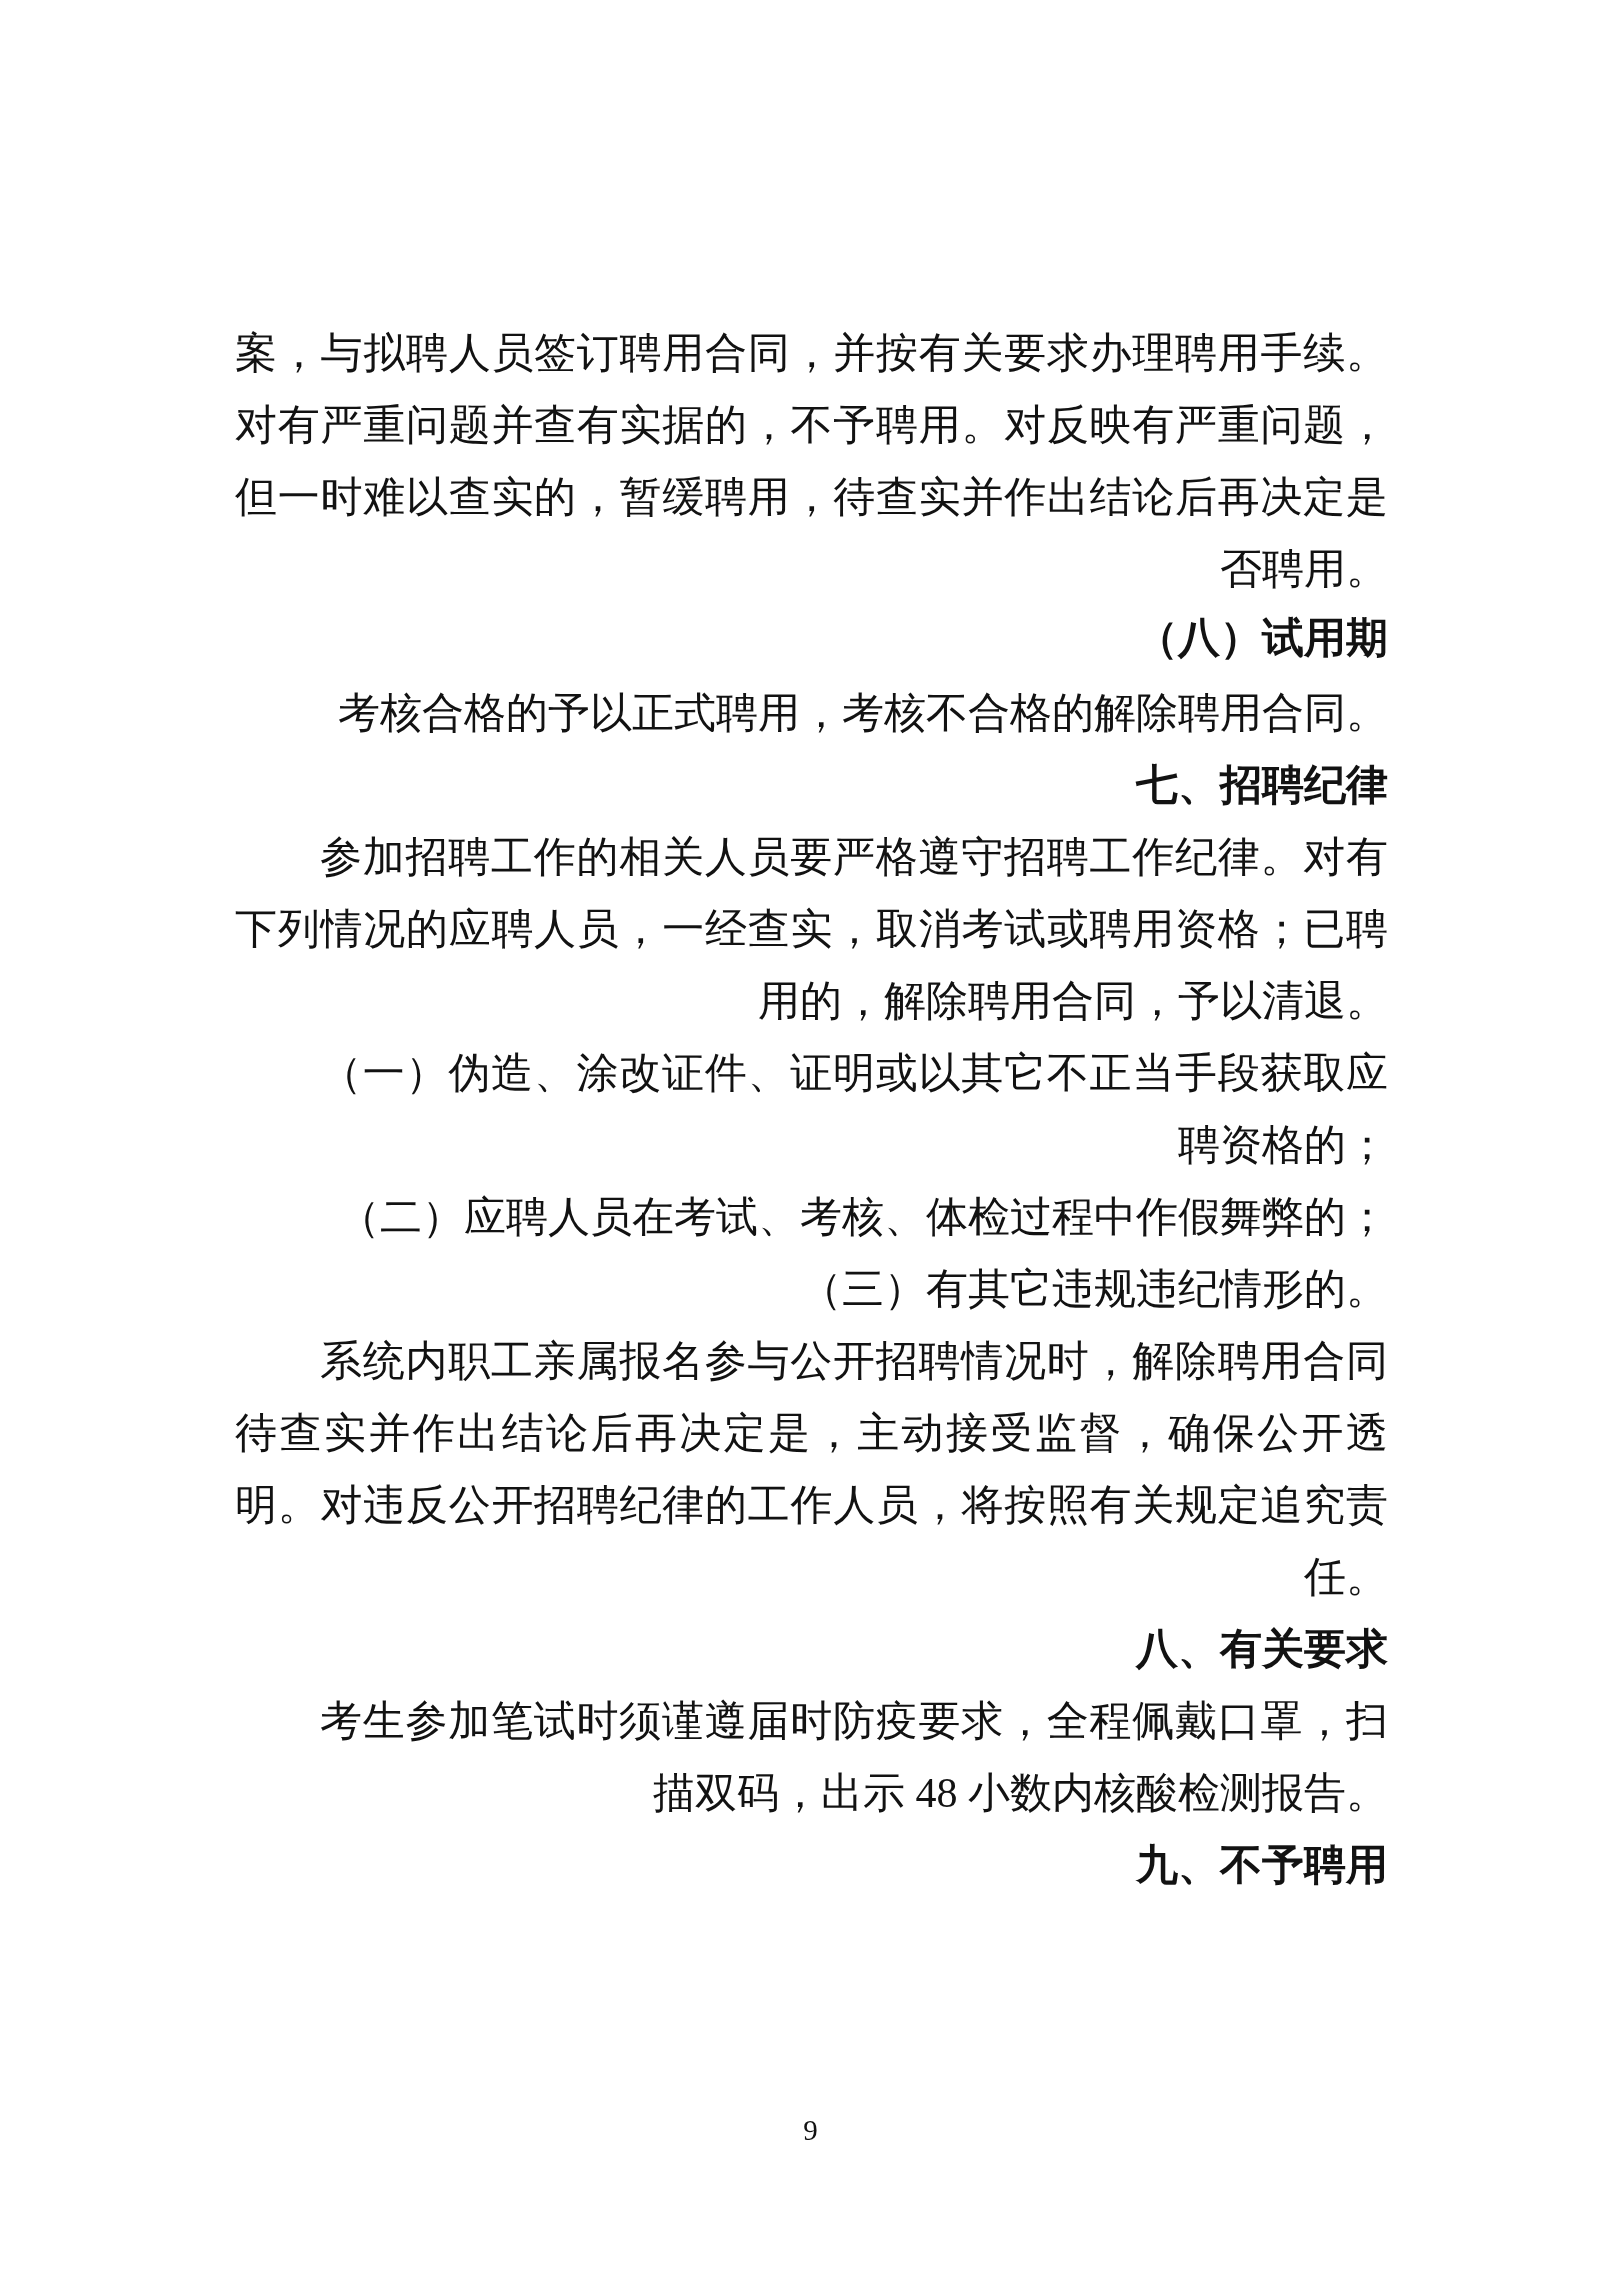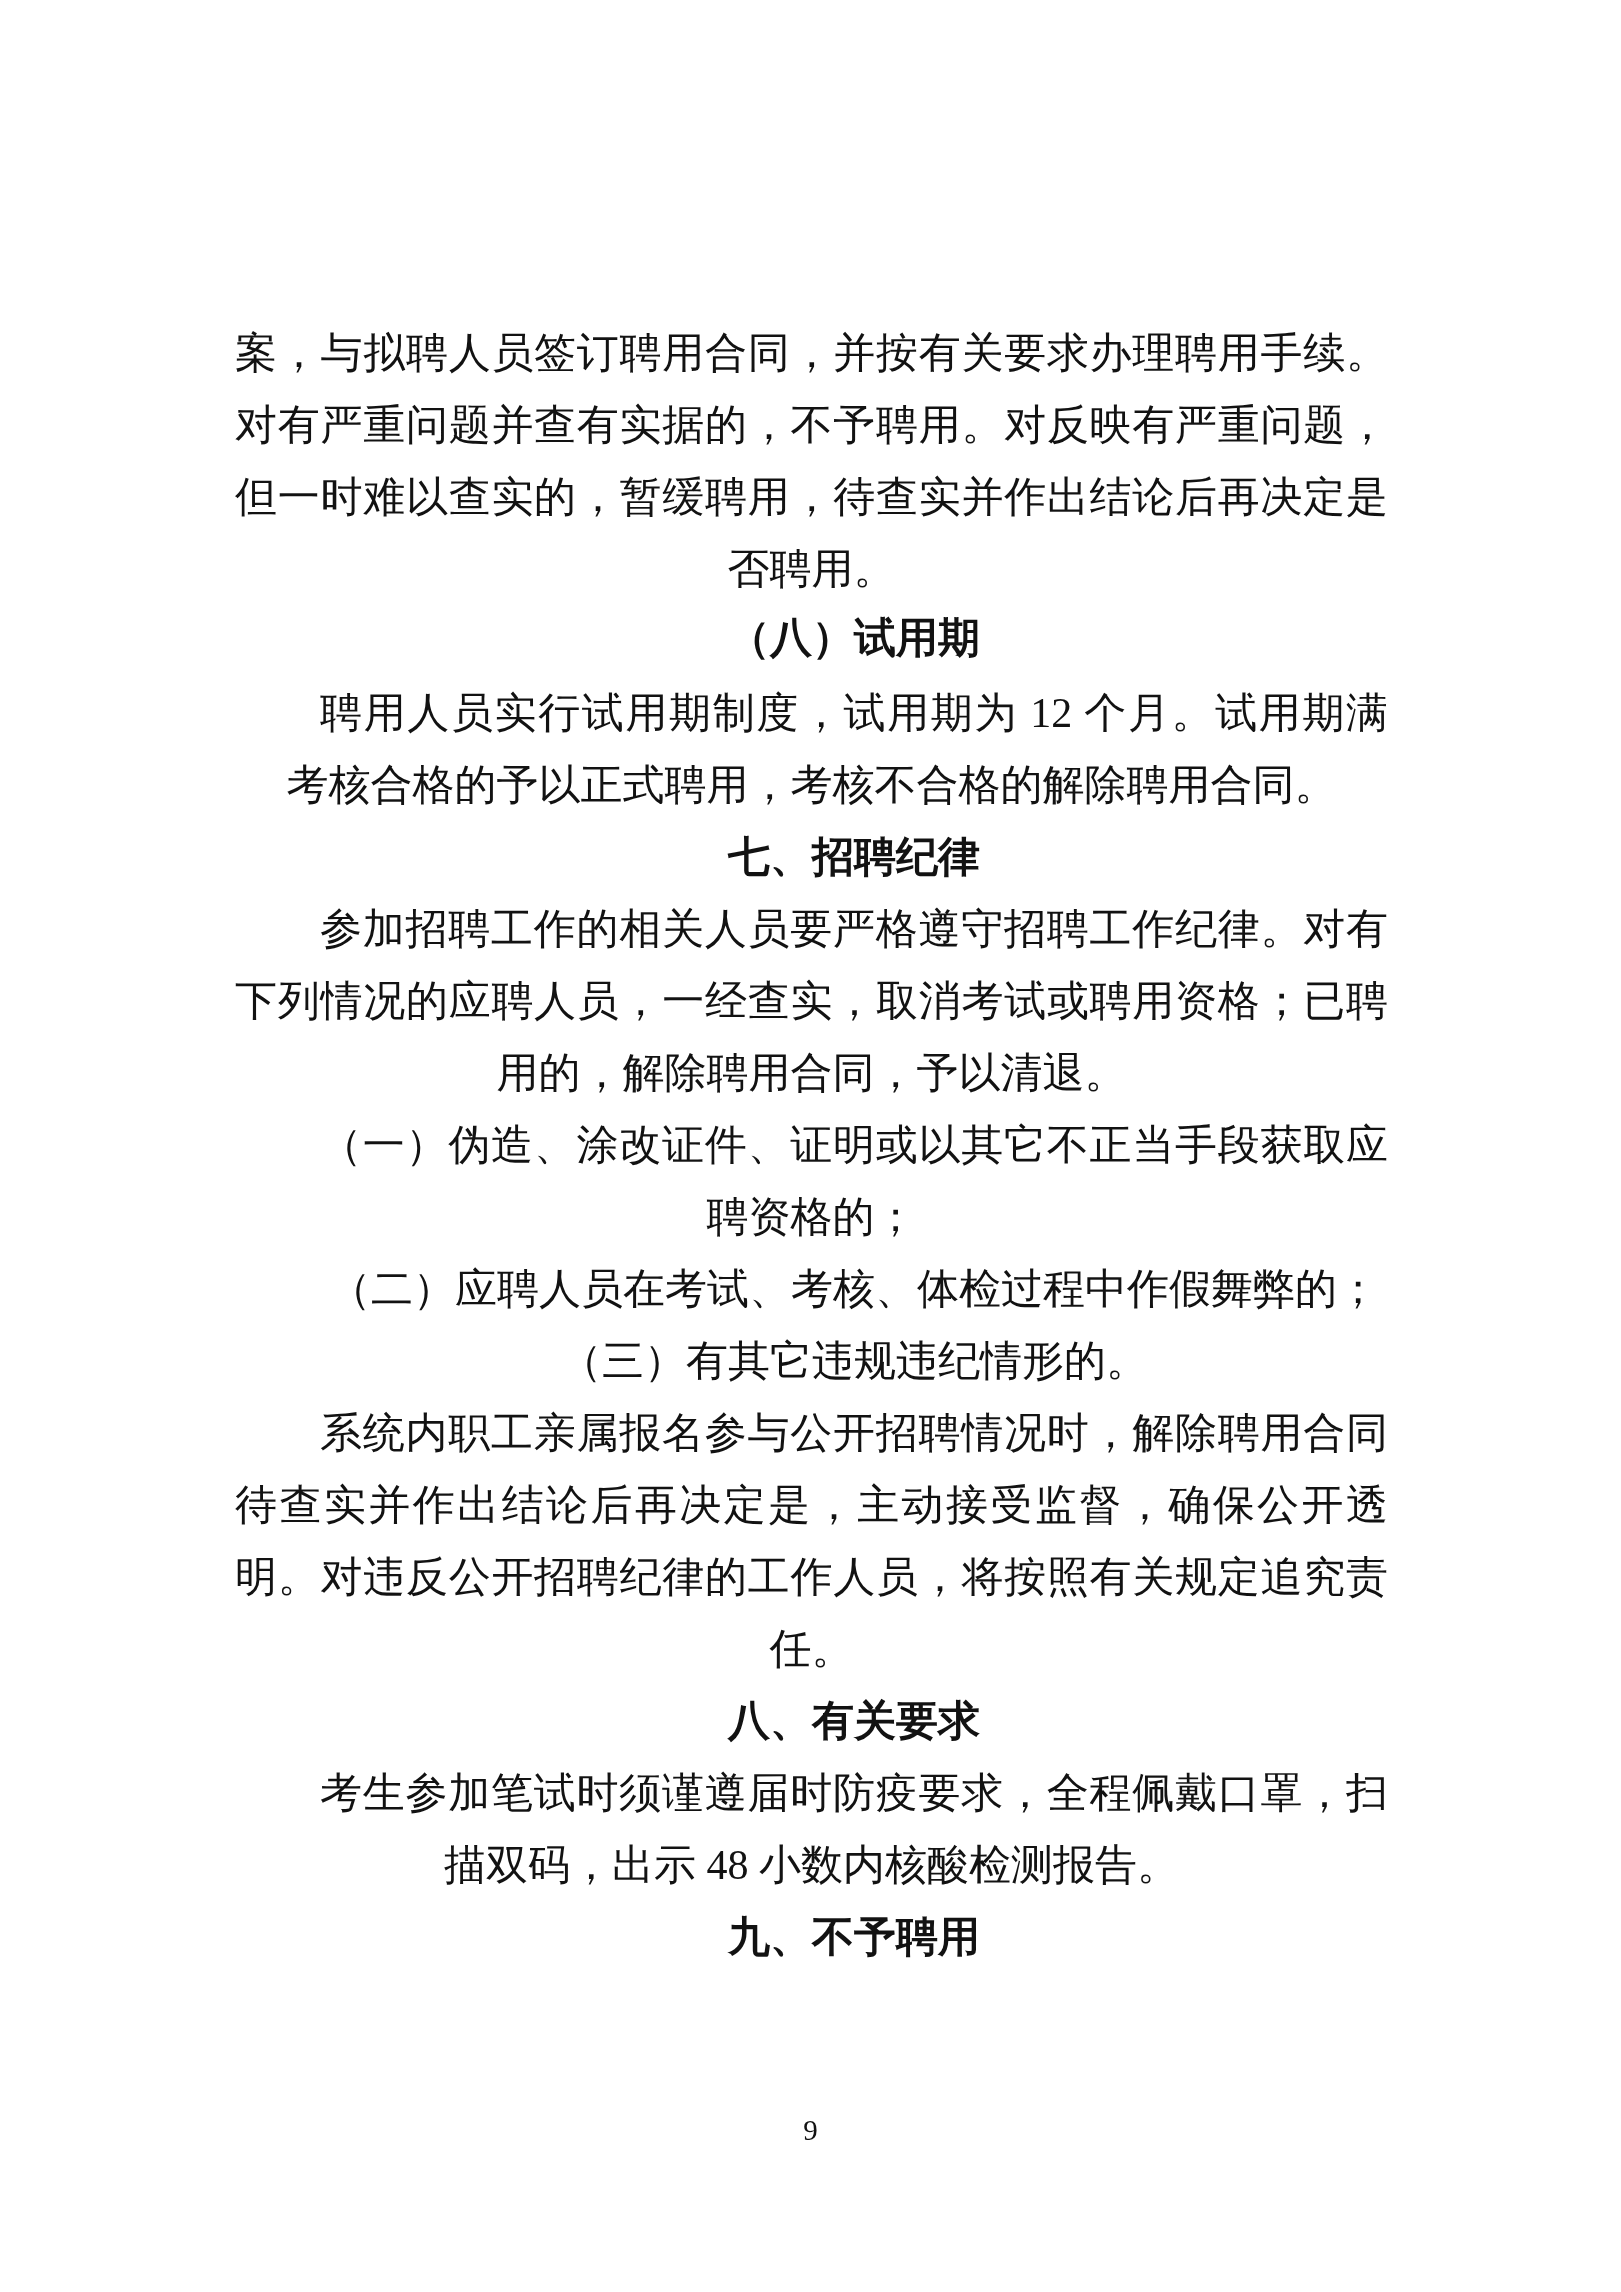--- a/index.html
+++ b/index.html
@@ -19,21 +19,21 @@
   .text-block {
     position: absolute;
     left: 235px;
     top: 317px;
     width: 1153px;
   }
   .line {
     height: 72px;
     line-height: 72px;
     font-size: 42px;
-    text-align: center;
+    text-align: right;
     letter-spacing: 0;
   }
   .line.full {
     text-align: justify;
     text-align-last: justify;
     text-justify: inter-character;
   }
   .line.indent {
     text-indent: 85px;
   }
@@ -60,21 +60,20 @@
 </head>
 <body>
 
 <div class="page">
   <div class="text-block">
       <div class="line body full">案，与拟聘人员签订聘用合同，并按有关要求办理聘用手续。</div>
       <div class="line body full">对有严重问题并查有实据的，不予聘用。对反映有严重问题，</div>
       <div class="line body full">但一时难以查实的，暂缓聘用，待查实并作出结论后再决定是</div>
       <div class="line body">否聘用。</div>
       <div class="line heading-kai indent">（八）试用期</div>
-      <div class="line body indent full">聘用人员实行试用期制度，试用期为 12 个月。试用期满</div>
       <div class="line body">考核合格的予以正式聘用，考核不合格的解除聘用合同。</div>
       <div class="line heading-hei indent">七、招聘纪律</div>
       <div class="line body indent full">参加招聘工作的相关人员要严格遵守招聘工作纪律。对有</div>
       <div class="line body full">下列情况的应聘人员，一经查实，取消考试或聘用资格；已聘</div>
       <div class="line body">用的，解除聘用合同，予以清退。</div>
       <div class="line body indent full">（一）伪造、涂改证件、证明或以其它不正当手段获取应</div>
       <div class="line body">聘资格的；</div>
       <div class="line body indent">（二）应聘人员在考试、考核、体检过程中作假舞弊的；</div>
       <div class="line body indent">（三）有其它违规违纪情形的。</div>
       <div class="line body indent full">系统内职工亲属报名参与公开招聘情况时，解除聘用合同</div>

